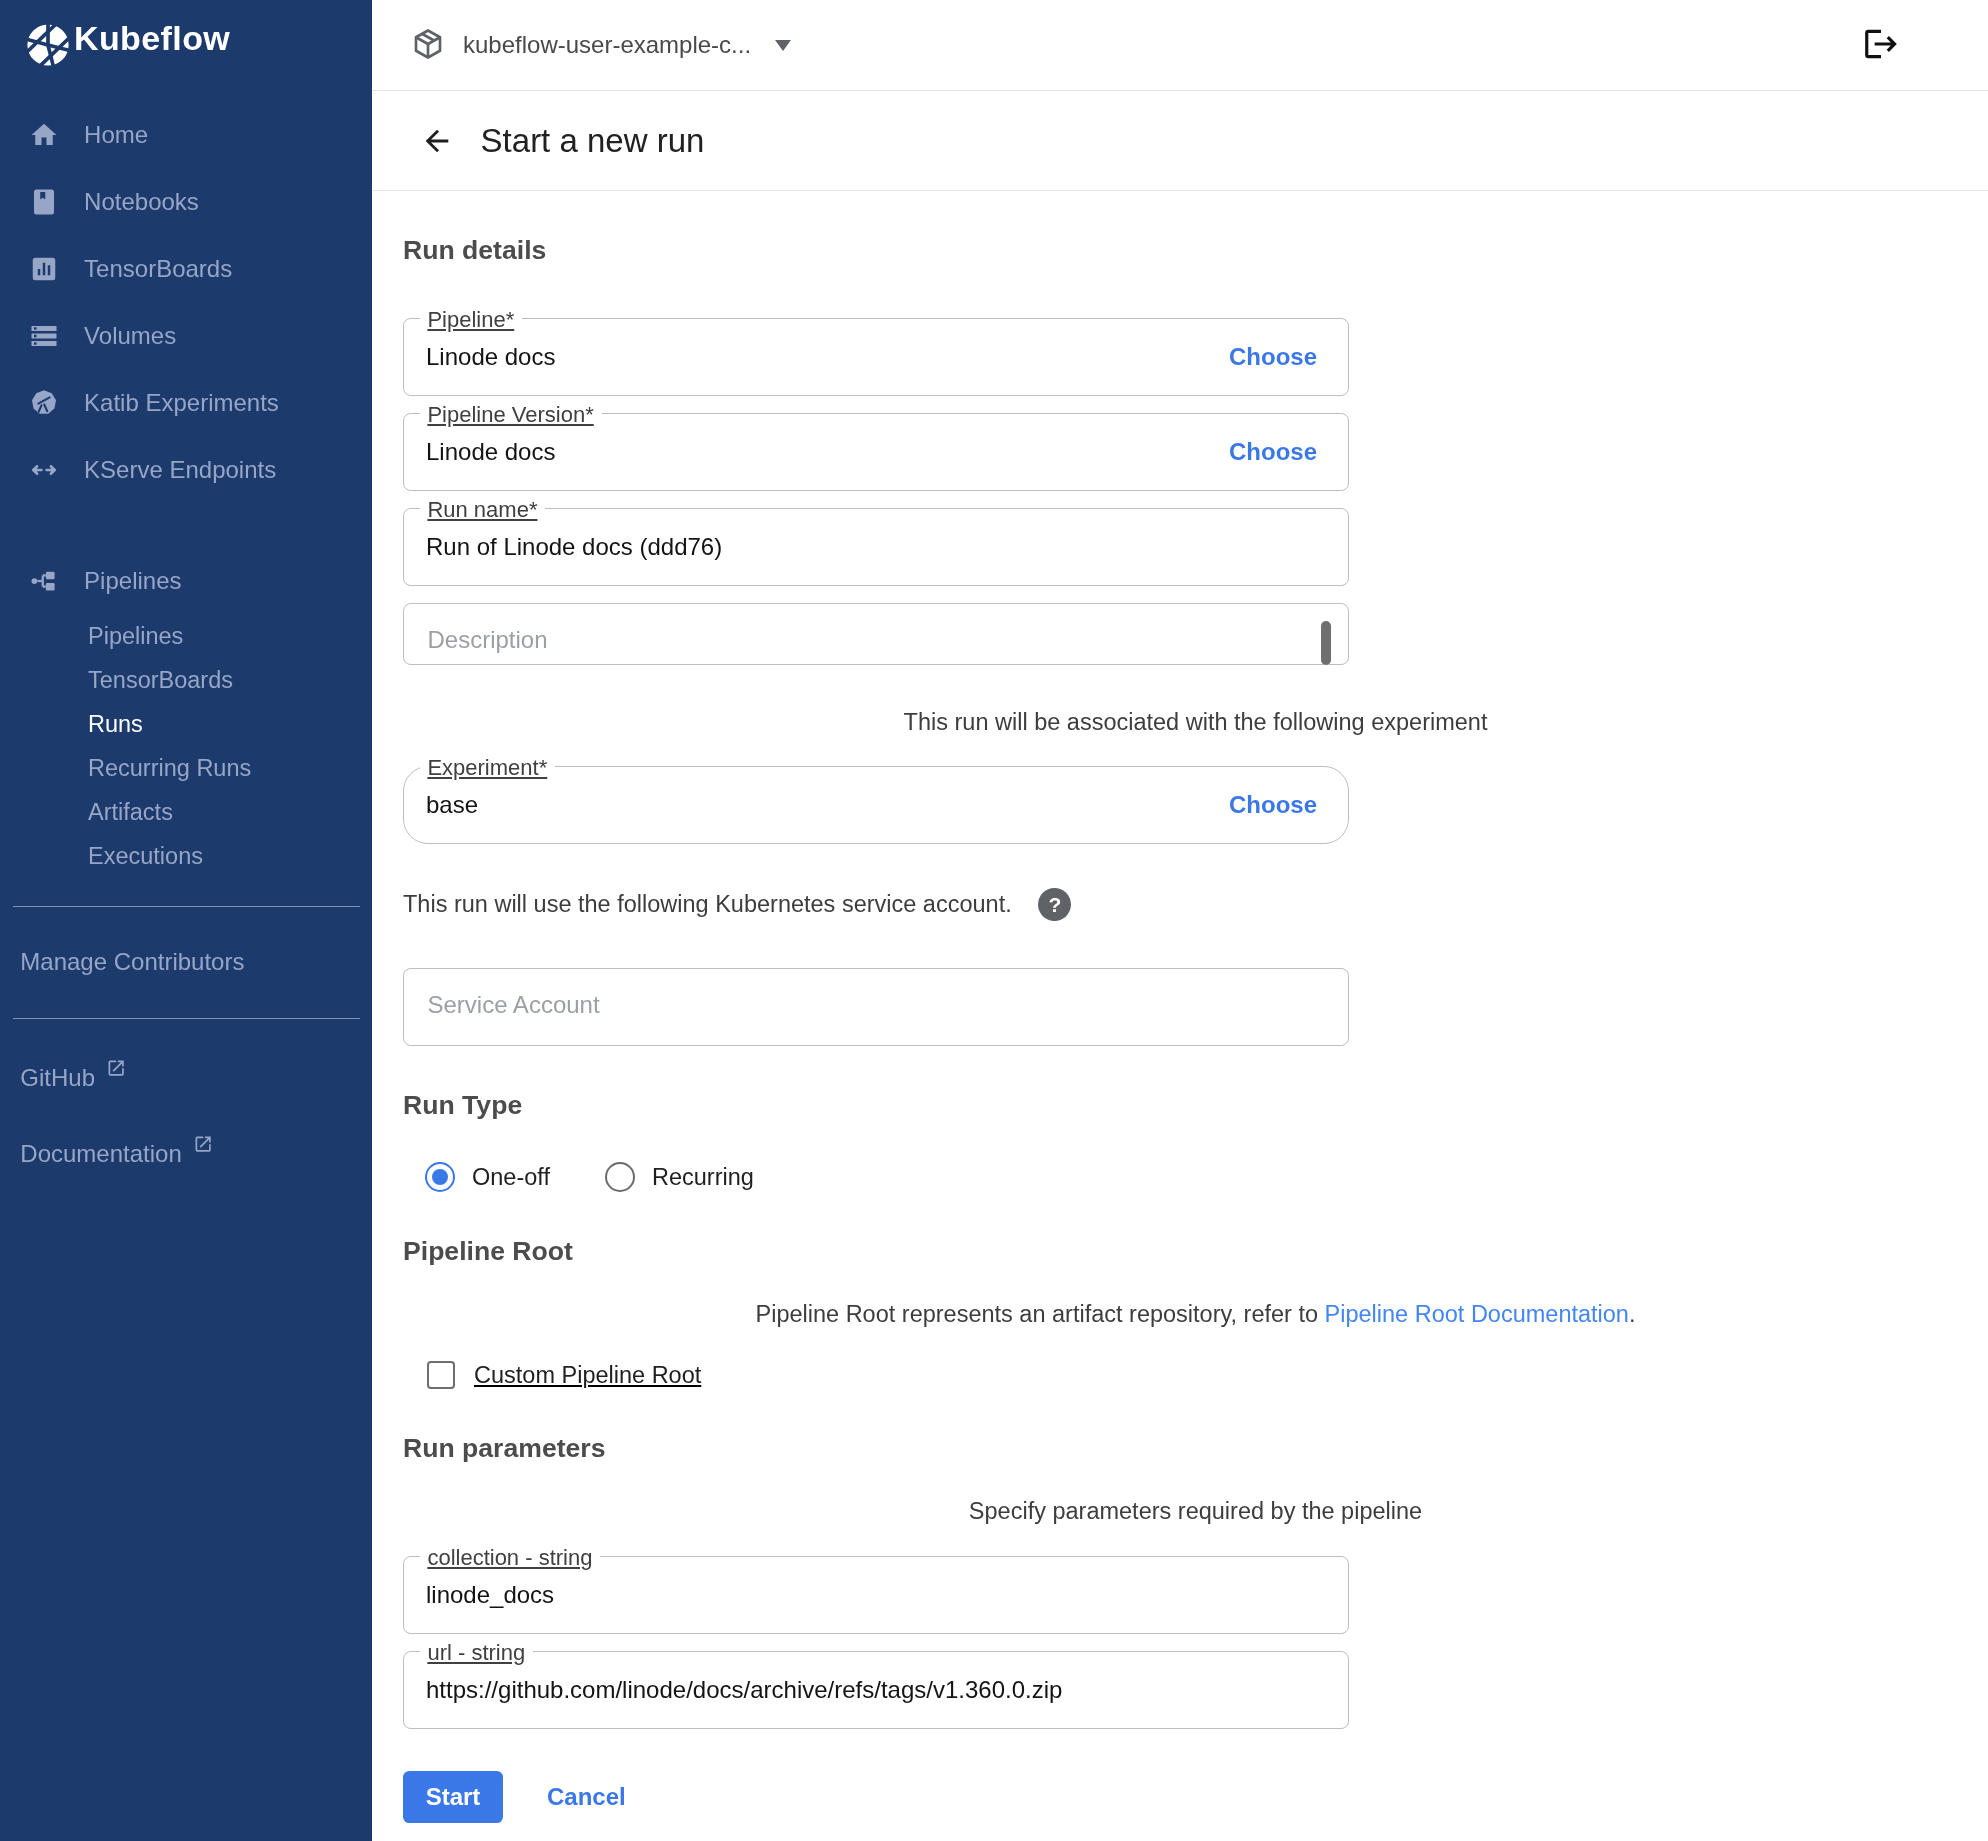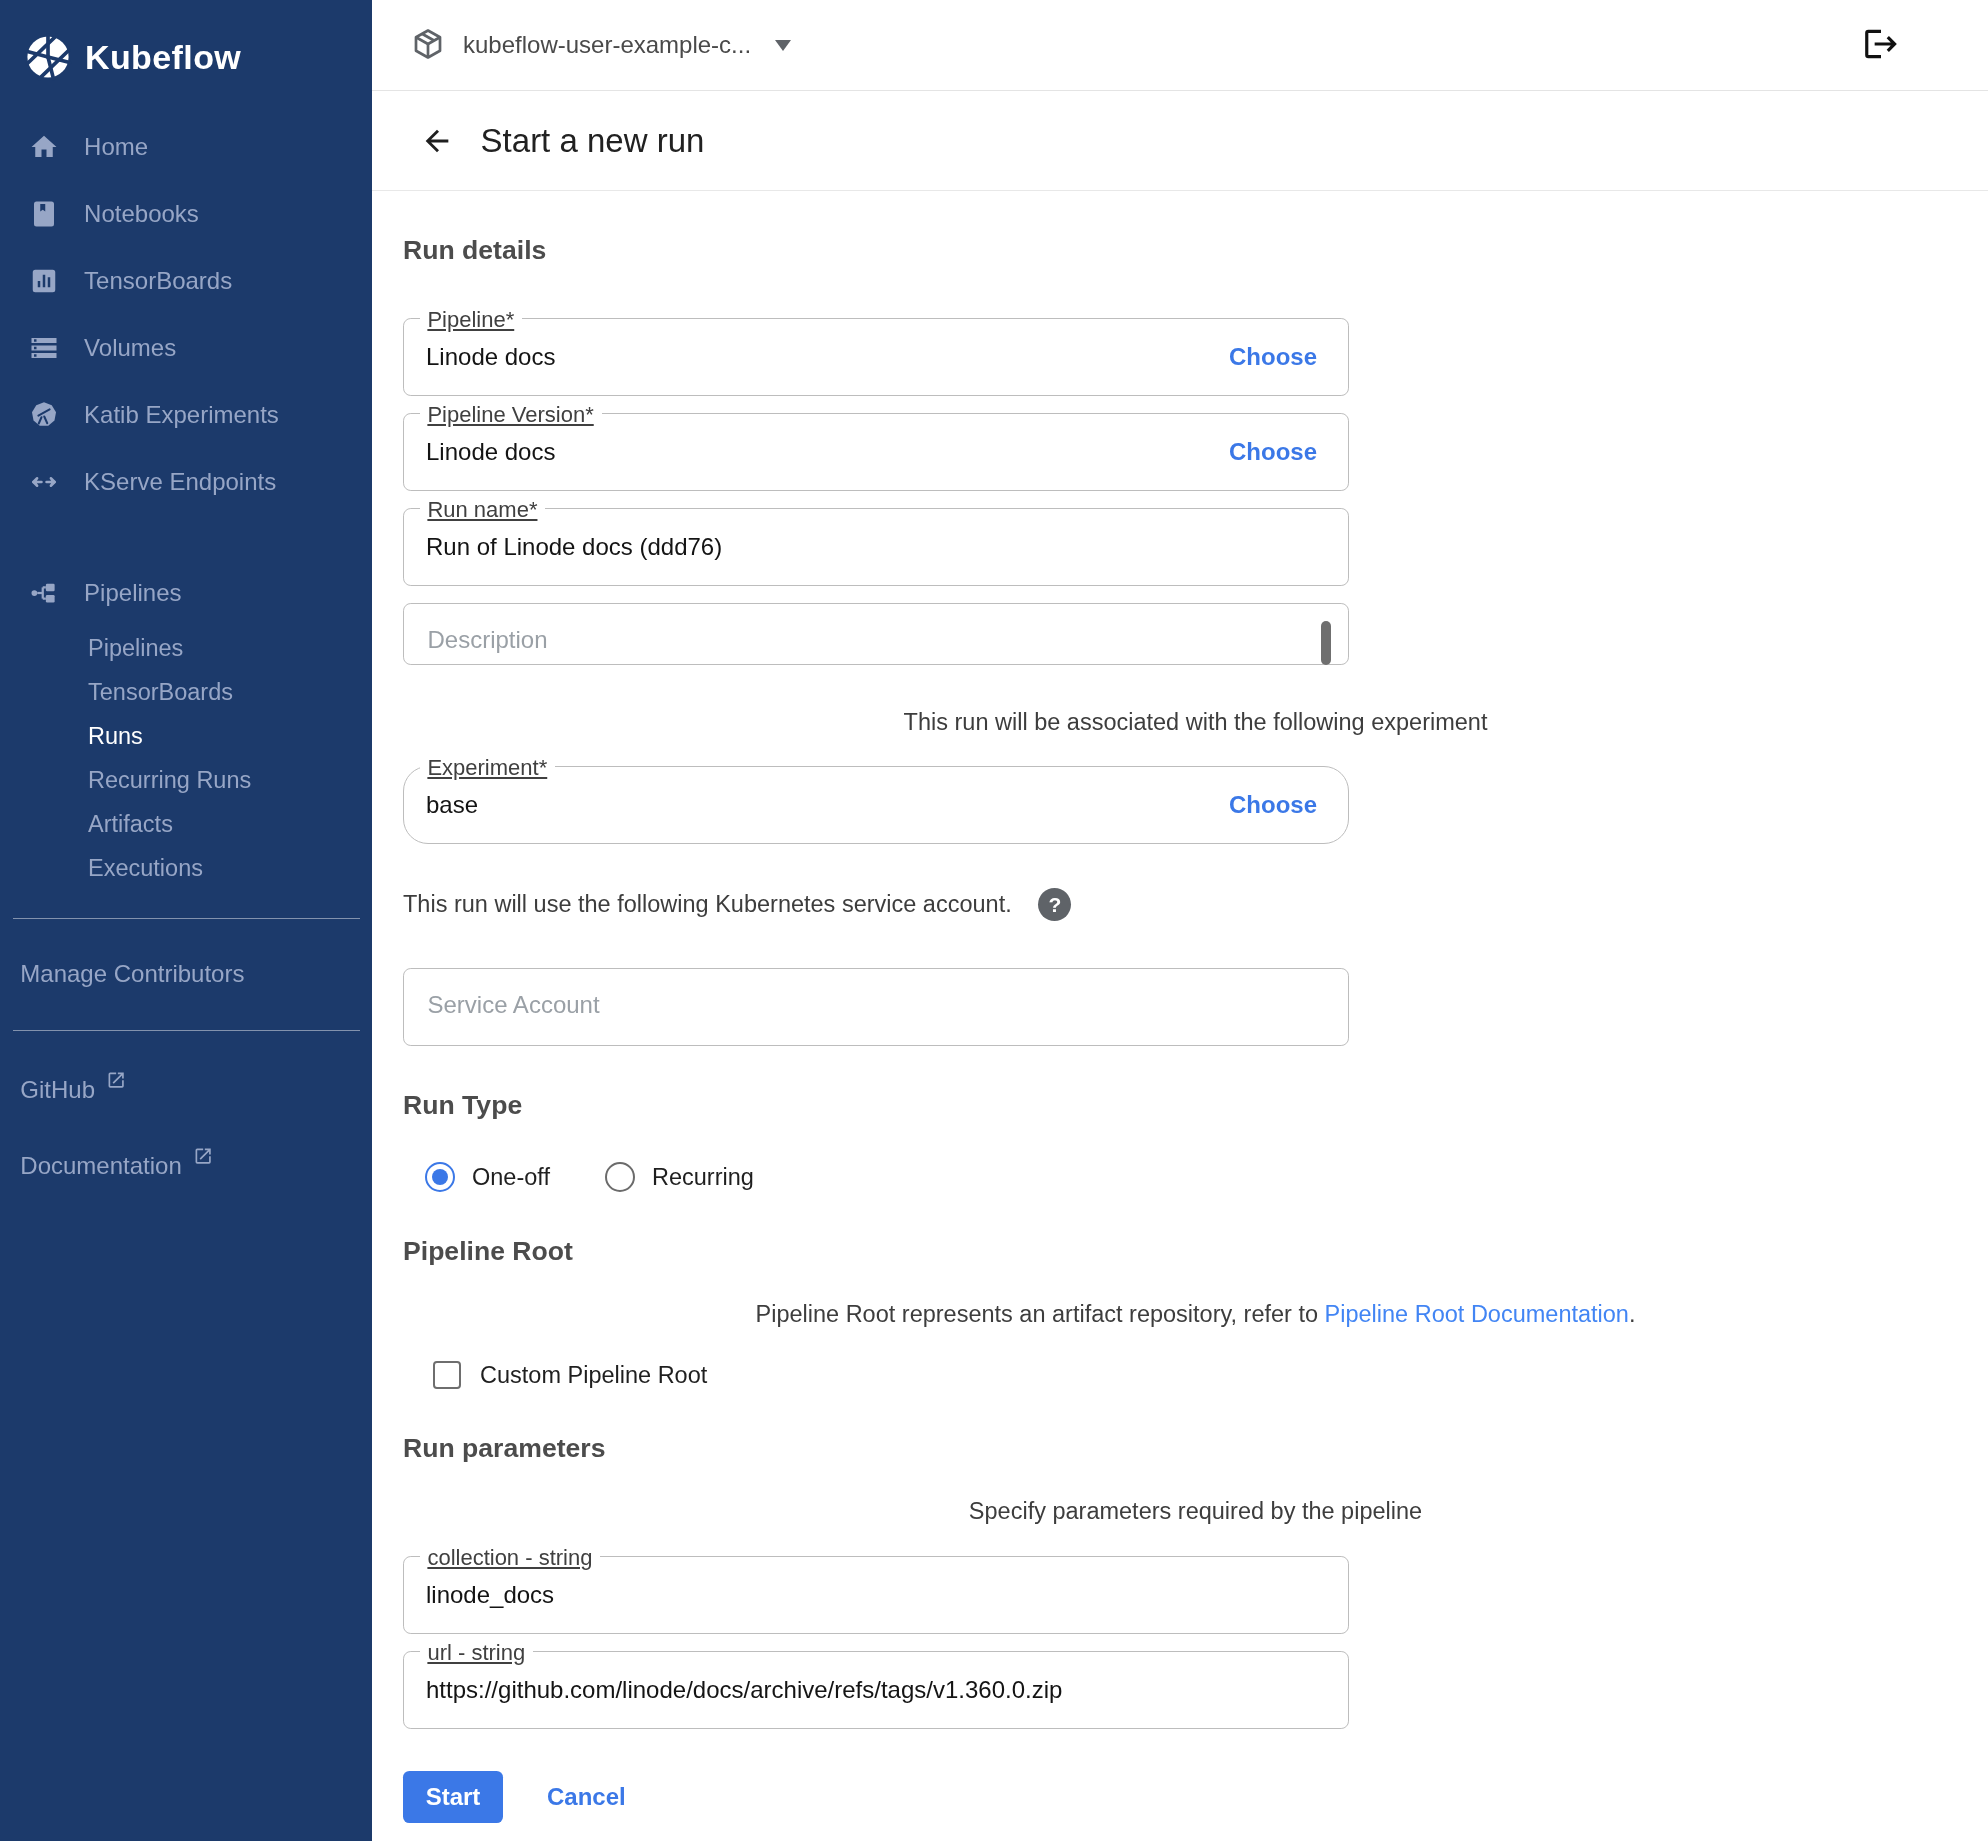--- a/index.html
+++ b/index.html
@@ -2,21 +2,21 @@
 <html style="font-size:12.5px"><head>
 <meta charset="utf-8">
 <style>
   * { margin:0; padding:0; box-sizing:border-box; }
   html,body { width:1988px; height:1841px; background:#fff; overflow:hidden;
               font-family:"Liberation Sans", sans-serif; }
   .app { display:flex; width:1988px; height:1841px; }
 
   
   .sidebar { width:372px; flex:none; background:#1c3a6b; color:#97a6c6; overflow:hidden; }
-  .logo-row { display:flex; align-items:center; padding:31px 0 0 22px; gap:11px; }
+  .logo-row { display:flex; padding:19px 0 0 22px; gap:0; }
   .logo-mark svg { width:52px; height:52px; display:block; }
   .logo-text { font-size:34px; font-weight:700; color:#fff; letter-spacing:0.4px; }
   .nav { margin-top:30px; }
   .nav-item { height:67px; display:flex; align-items:center; cursor:pointer; }
   .nav-item.group-header { margin-top:44px; }
   .nav-icon { width:34px; margin-left:26.6px; display:flex; justify-content:center; align-items:center; }
   .nav-icon svg { width:30px; height:30px; fill:#97a6c6; }
   .nav-label { margin-left:23.5px; font-size:24px; }
   .sub-item { height:44px; display:flex; align-items:center; padding-left:88px; font-size:23.5px; color:#97a6c6; cursor:pointer; }
   .sub-item.active { color:#ffffff; }
@@ -54,21 +54,21 @@
   .help-icon { width:33px; height:33px; border-radius:50%; background:#5f6368; color:#fff; font-size:21px; font-weight:700; display:flex; align-items:center; justify-content:center; margin-left:26.6px; cursor:pointer; }
 
   .radio-row { display:flex; align-items:center; margin-top:41px; margin-left:22px; }
   .radio { width:30px; height:30px; border-radius:50%; border:2.3px solid #6b6b6b; position:relative; flex:none; cursor:pointer; }
   .radio.selected { border-color:#3b78e7; }
   .radio.selected::after { content:""; position:absolute; inset:4.7px; border-radius:50%; background:#3b78e7; }
   .radio-label { margin-left:17px; font-size:23.5px; color:#1f1f1f; }
   .radio-gap { width:55px; }
 
   .doc-link { color:#4285f4; text-decoration:none; cursor:pointer; }
-  .checkbox-row { display:flex; align-items:center; margin-top:33px; margin-left:30px; }
+  .checkbox-row { display:flex; align-items:center; margin-top:33px; margin-left:24px;text-decoration:underline; }
   .checkbox { width:28px; height:28px; border:2.3px solid #6e6e6e; border-radius:3.9px; flex:none; cursor:pointer; }
   .checkbox-label { margin-left:19px; font-size:23.5px; color:#1f1f1f; }
 
   .btn-row { display:flex; align-items:center; margin-top:42px; }
   .start-btn { width:100px; height:52px; background:#3b78e7; color:#fff; border:none; border-radius:6.3px; font-size:24px; font-weight:700; cursor:pointer; font-family:inherit; }
   .cancel-btn { margin-left:44px; background:none; border:none; color:#3b78e7; font-size:24px; font-weight:700; cursor:pointer; font-family:inherit; }
 
   
   .mt-field-first { margin-top:52px; }
   .mt-field { margin-top:17px; }

